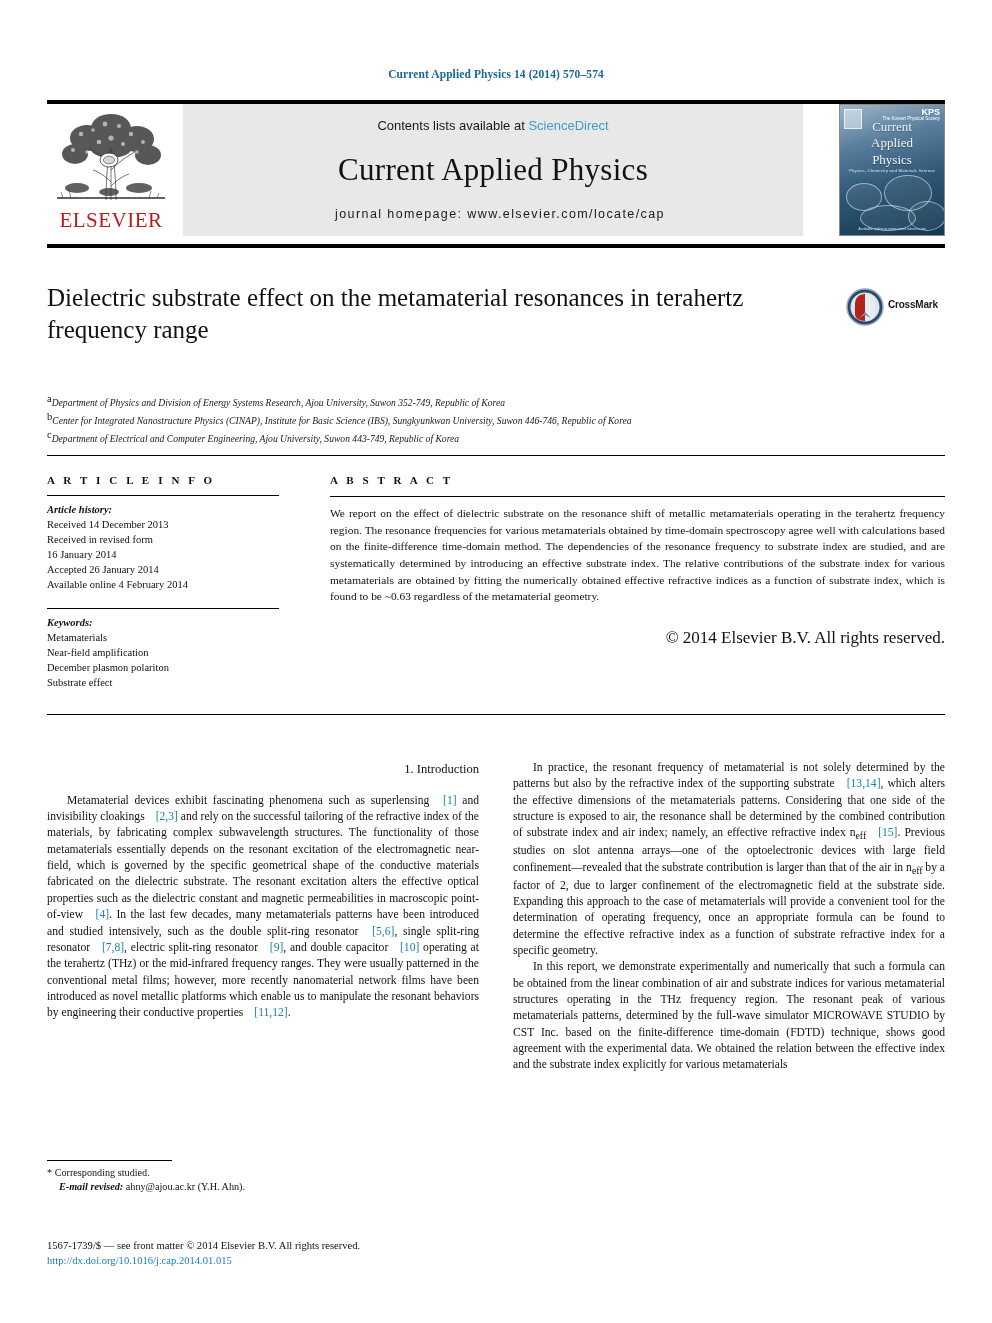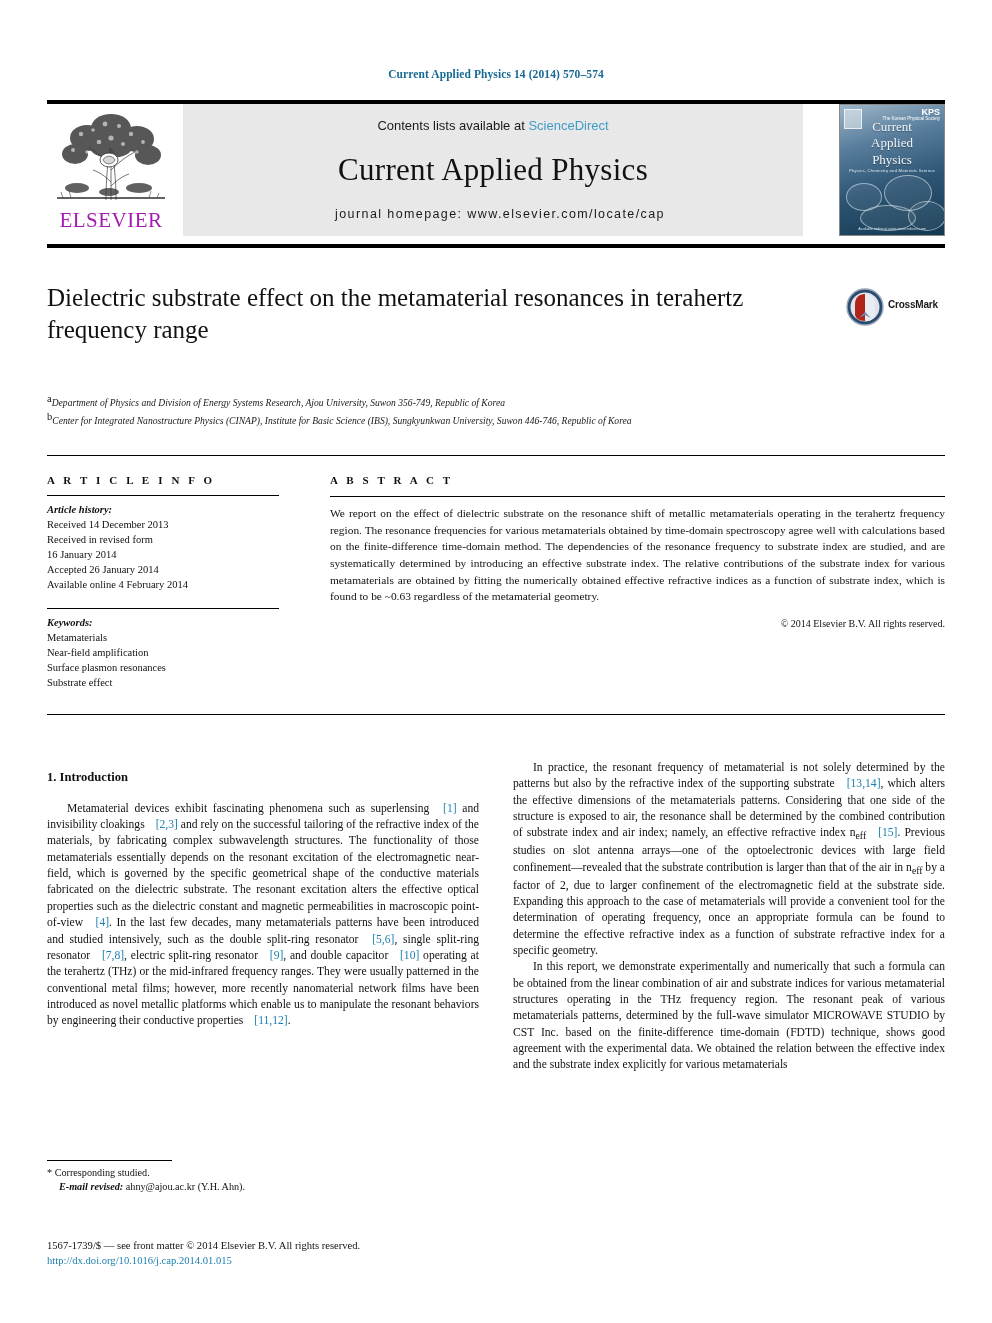--- a/index.html
+++ b/index.html
@@ -64,21 +64,21 @@
   }
   .elsevier-word {
     position: absolute;
     left: 0; top: 104px;
     width: 128px;
     text-align: center;
     font-family: "Liberation Serif", serif;
     font-size: 21px;
     font-weight: normal;
     letter-spacing: 0.5px;
-    color: #a21caf;
+    color: #b91c1c;
   }
 
   .banner-center {
     position: absolute;
     left: 136px; top: 0;
     width: 620px;
     height: 132px;
     background: #e8e8e8;
   }
   .contents-line {
@@ -293,46 +293,46 @@
     margin: 10px 0 8px 0;
   }
   .abs-body {
     font-family: "Liberation Serif", serif;
     font-size: 11.4px;
     line-height: 1.46;
     text-align: justify;
     color: #111111;
   }
   .abs-copy {
-    margin-top: 13px;
+    margin-top: 23px;
     text-align: right;
     font-family: "Liberation Serif", serif;
-    font-size: 10px;
+    font-size: 17px;
     color: #111111;
   }
 
   
   .col {
     position: absolute;
     top: 760px;
     width: 432px;
     font-family: "Liberation Serif", serif;
     font-size: 11.6px;
     line-height: 1.41;
     text-align: justify;
     color: #111111;
   }
   .col-left  { left: 47px; }
   .col-right { left: 513px; }
 
   .sec-title {
     font-size: 12.6px;
-    font-weight: bold;
-    margin: 9px 0 14px 0;
-    text-align: left;
+    font-weight: normal;
+    margin: 1px 0 14px 0;
+    text-align: right;
   }
   .col p { margin: 0; text-indent: 20px; }
   .ref { color: #1a7fae; padding-left: 8px; }
 
   
   .foot-rule {
     position: absolute;
     left: 47px; top: 1160px;
     width: 125px;
     height: 1px;
@@ -459,43 +459,44 @@
         <path d="M13 30 L19 24 L25 30 L19 27 Z" fill="#6f8caa"></path>
       </svg>
     </div>
     <div class="crossmark-text">CrossMark</div>
   </div>
 
   <div class="article-title">Dielectric substrate effect on the metamaterial resonances in terahertz frequency range</div>
 
 
   <div class="affiliations">
-    <div class="aff"><sup>a</sup><span>Department of Physics and Division of Energy Systems Research, Ajou University, Suwon 356-749, Republic of Korea</span></div>
+    <div class="aff"><sup>a</sup><span>Department of Physics and Division of Energy Systems Research, Ajou University, Suwon 352-749, Republic of Korea</span></div>
     <div class="aff"><sup>b</sup><span>Center for Integrated Nanostructure Physics (CINAP), Institute for Basic Science (IBS), Sungkyunkwan University, Suwon 446-746, Republic of Korea</span></div>
+    <div class="aff"><sup>c</sup><span>Department of Electrical and Computer Engineering, Ajou University, Suwon 443-749, Republic of Korea</span></div>
   </div>
 
   <div class="info-rule-top"></div>
 
   <div class="article-info">
     <div class="sec-head">A R T I C L E  I N F O</div>
     <div class="info-divider"></div>
     <div class="info-body">
       <em>Article history:</em><br>
       <span>Received 14 December 2013</span><br>
       <span>Received in revised form</span><br>
       <span>16 January 2014</span><br>
       <span>Accepted 26 January 2014</span><br>
       <span>Available online 4 February 2014</span>
     </div>
     <div class="info-divider" style="margin-top:16px;"></div>
     <div class="info-body">
       <em>Keywords:</em><br>
       <span>Metamaterials</span><br>
       <span>Near-field amplification</span><br>
-      <span>Surface plasmon resonances</span><br>
+      <span>December plasmon polariton</span><br>
       <span>Substrate effect</span>
     </div>
   </div>
 
   <div class="abstract">
     <div class="sec-head">A B S T R A C T</div>
     <div class="abs-divider"></div>
     <div class="abs-body">We report on the effect of dielectric substrate on the resonance shift of metallic metamaterials operating in the terahertz frequency region. The resonance frequencies for various metamaterials obtained by time-domain spectroscopy agree well with calculations based on the finite-difference time-domain method. The dependencies of the resonance frequency to substrate index are studied, and are systematically determined by introducing an effective substrate index. The relative contributions of the substrate index for various metamaterials are obtained by fitting the numerically obtained effective refractive indices as a function of substrate index, which is found to be ~0.63 regardless of the metamaterial geometry.</div>
     <div class="abs-copy">© 2014 Elsevier B.V. All rights reserved.</div>
   </div>

